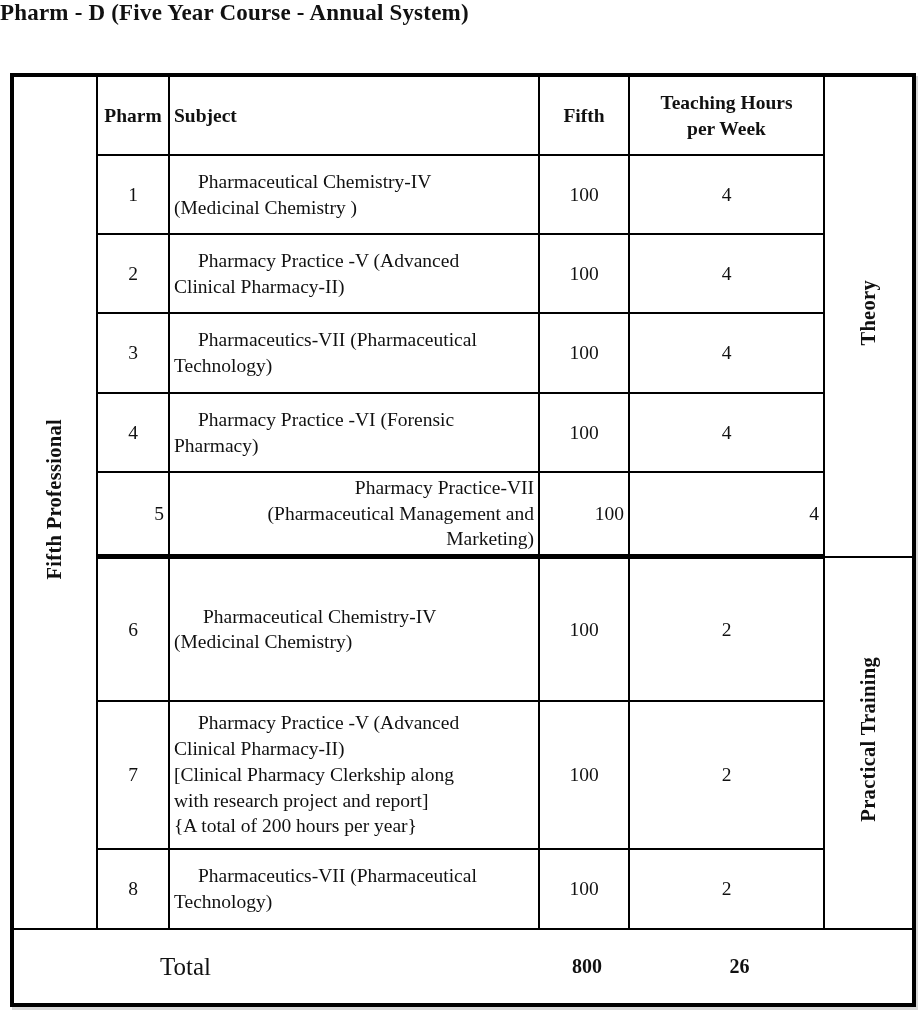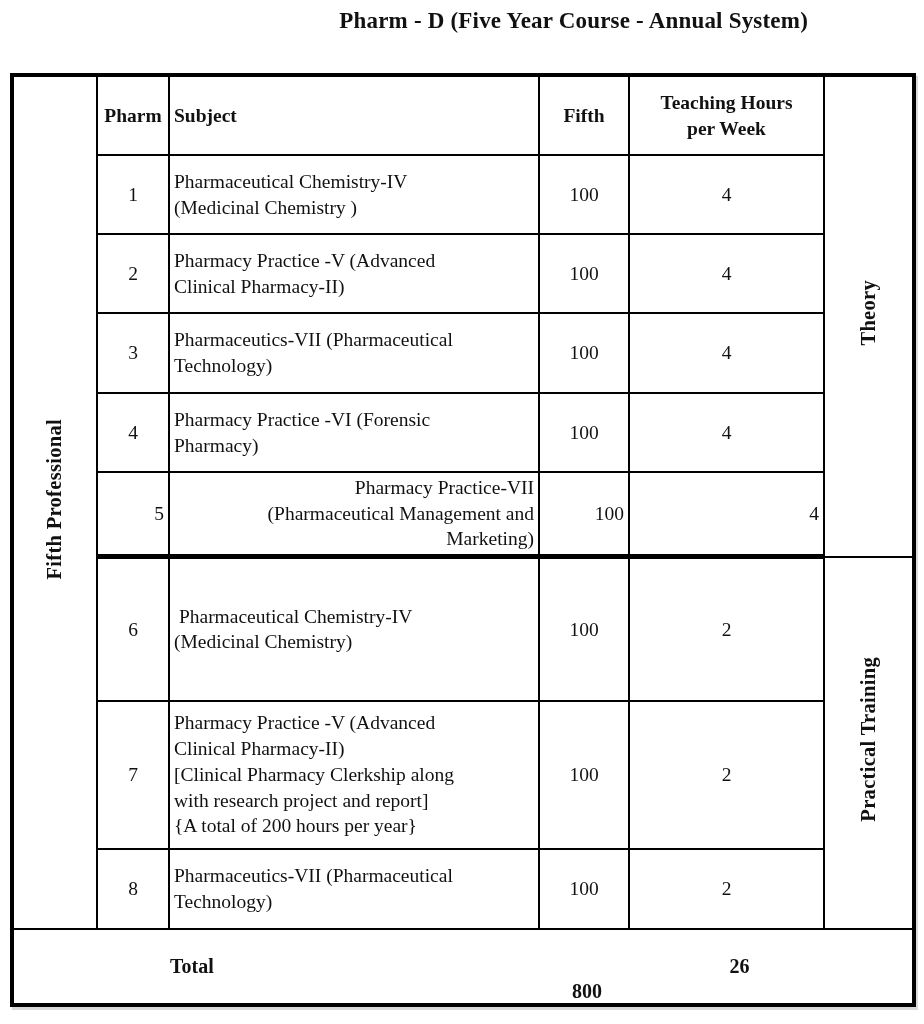--- a/index.html
+++ b/index.html
@@ -2,61 +2,61 @@
 <html><head>
 <meta charset="utf-8">
 <style>
   html,body{margin:0;padding:0;background:#ffffff;}
   body{
     width:924px;height:1024px;position:relative;overflow:hidden;
     font-family:"Liberation Serif","DejaVu Serif",serif;
     color:#111;
   }
   .page-title{
-    position:absolute;top:8px;left:0;width:808px;
-    text-align:right;font-size:23px;font-weight:bold;letter-spacing:.2px;
+    position:absolute;top:0;left:0;width:808px;
+    text-align:left;font-size:23px;font-weight:bold;letter-spacing:.2px;
   }
   table.course{
     position:absolute;left:10px;top:73px;
     border-collapse:collapse;table-layout:fixed;
     border:4px solid #000;
     box-shadow:2px 3px 0 rgba(0,0,0,0.15);
     background:#fff;
   }
   table.course td, table.course th{
     border:2px solid #000;
     font-size:19.5px;line-height:1.32;
     vertical-align:middle;
     padding:2px 4px;
     overflow:hidden;
   }
   th{font-weight:bold;font-size:20px;}
   .c-paper,.c-marks,.c-hours{text-align:center;}
   .c-subject{text-align:left;padding-left:7px;padding-right:6px;}
-  .pre{white-space:pre-line;}
+  .pre{white-space:pre-line;margin-left:24px;}
   .note{display:block;font-weight:normal;white-space:pre-line;}
   .vcell{text-align:center;vertical-align:middle;padding:0;}
   .vtext{
     display:inline-block;
     writing-mode:vertical-rl;transform:rotate(180deg);
     font-weight:bold;font-size:20.5px;white-space:nowrap;letter-spacing:.3px;
   }
   tr.section-end td{border-bottom:5px solid #000;text-align:right;}
   td.section-end-cell{border-bottom:5px solid #000;}
   tr.r-head{height:80px;}
   tr.r-std{height:79px;}
   tr.r-3{height:80px;}
   tr.r-5{height:81px;}
   tr.r-6{height:144px;}
   tr.r-7{height:148px;}
   tr.r-8{height:80px;}
   tr.r-total{height:76px;}
   td.total-cell{border-top:3px solid #000;position:relative;padding:0;}
-  .total-label{position:absolute;left:156px;top:50%;transform:translateY(-50%);font-weight:bold;font-size:20px;}
-  .total-marks{position:absolute;left:528px;width:90px;top:50%;transform:translateY(-50%);text-align:center;font-weight:bold;font-size:20px;margin-top:25px;}
+  .total-label{position:absolute;left:146px;top:50%;transform:translateY(-50%);font-weight:normal;font-size:25px;}
+  .total-marks{position:absolute;left:528px;width:90px;top:50%;transform:translateY(-50%);text-align:center;font-weight:bold;font-size:20px;}
   .total-hours{position:absolute;left:683px;width:85px;top:50%;transform:translateY(-50%);text-align:center;font-weight:bold;font-size:20px;}
 </style>
 </head>
 <body>
 
 <div class="page-title">Pharm - D (Five Year Course - Annual System)</div>
 
 <table class="course">
   <colgroup>
     <col style="width:85px">

